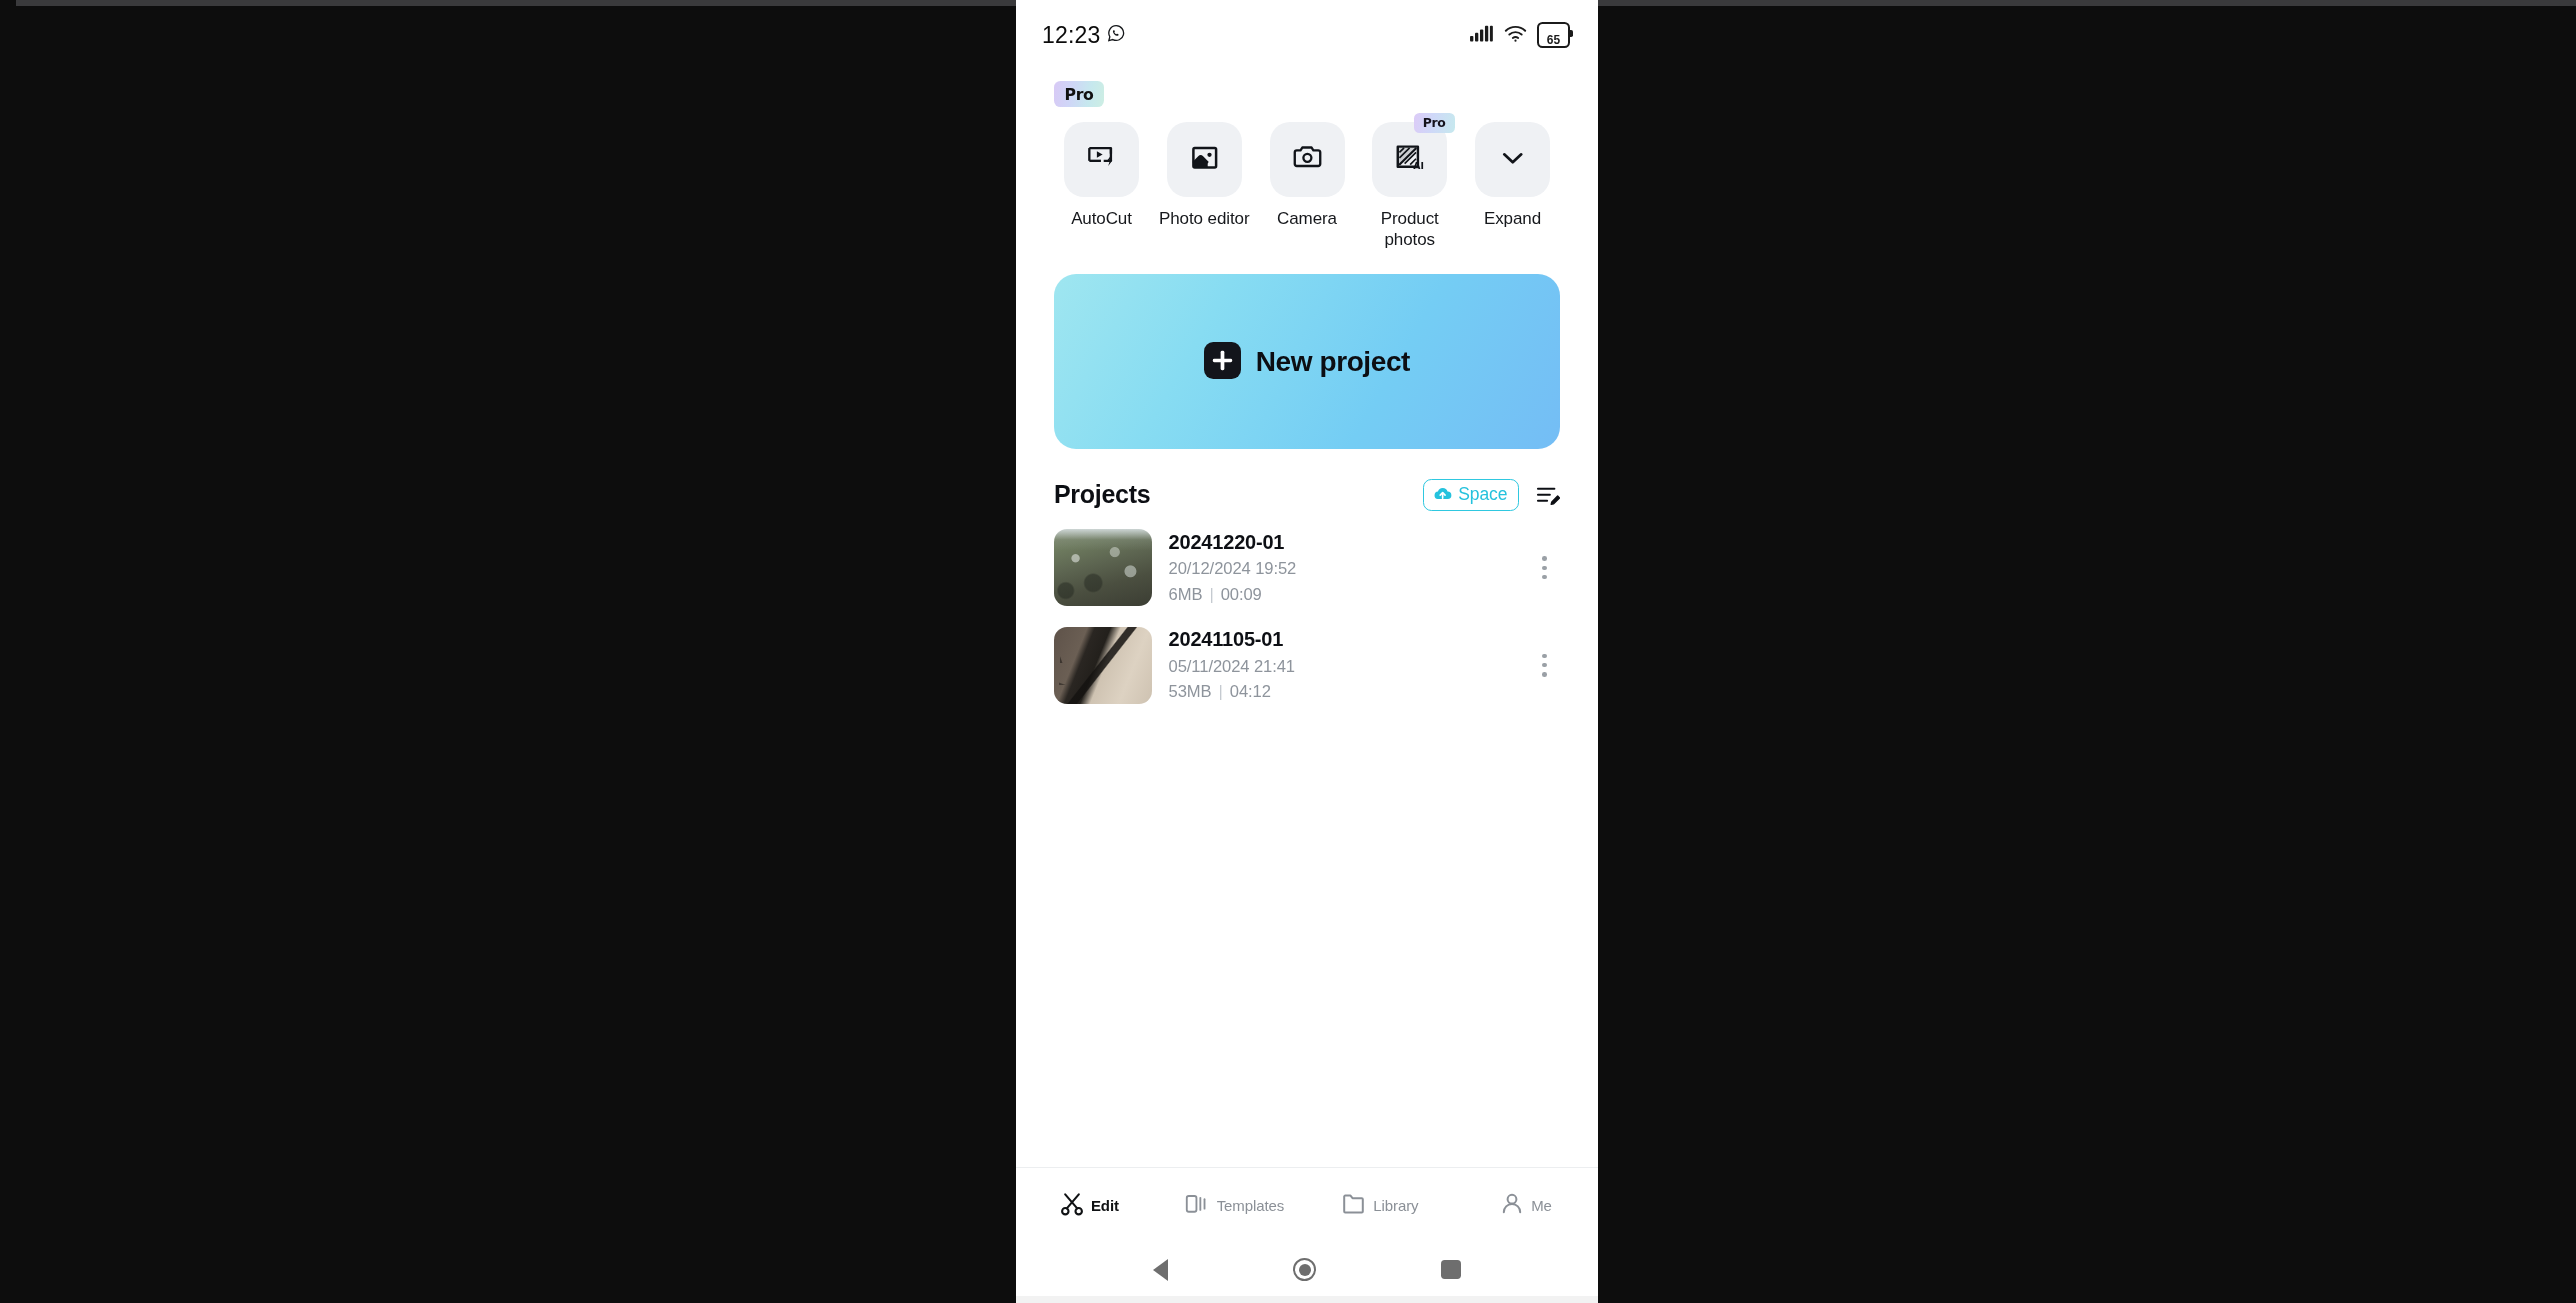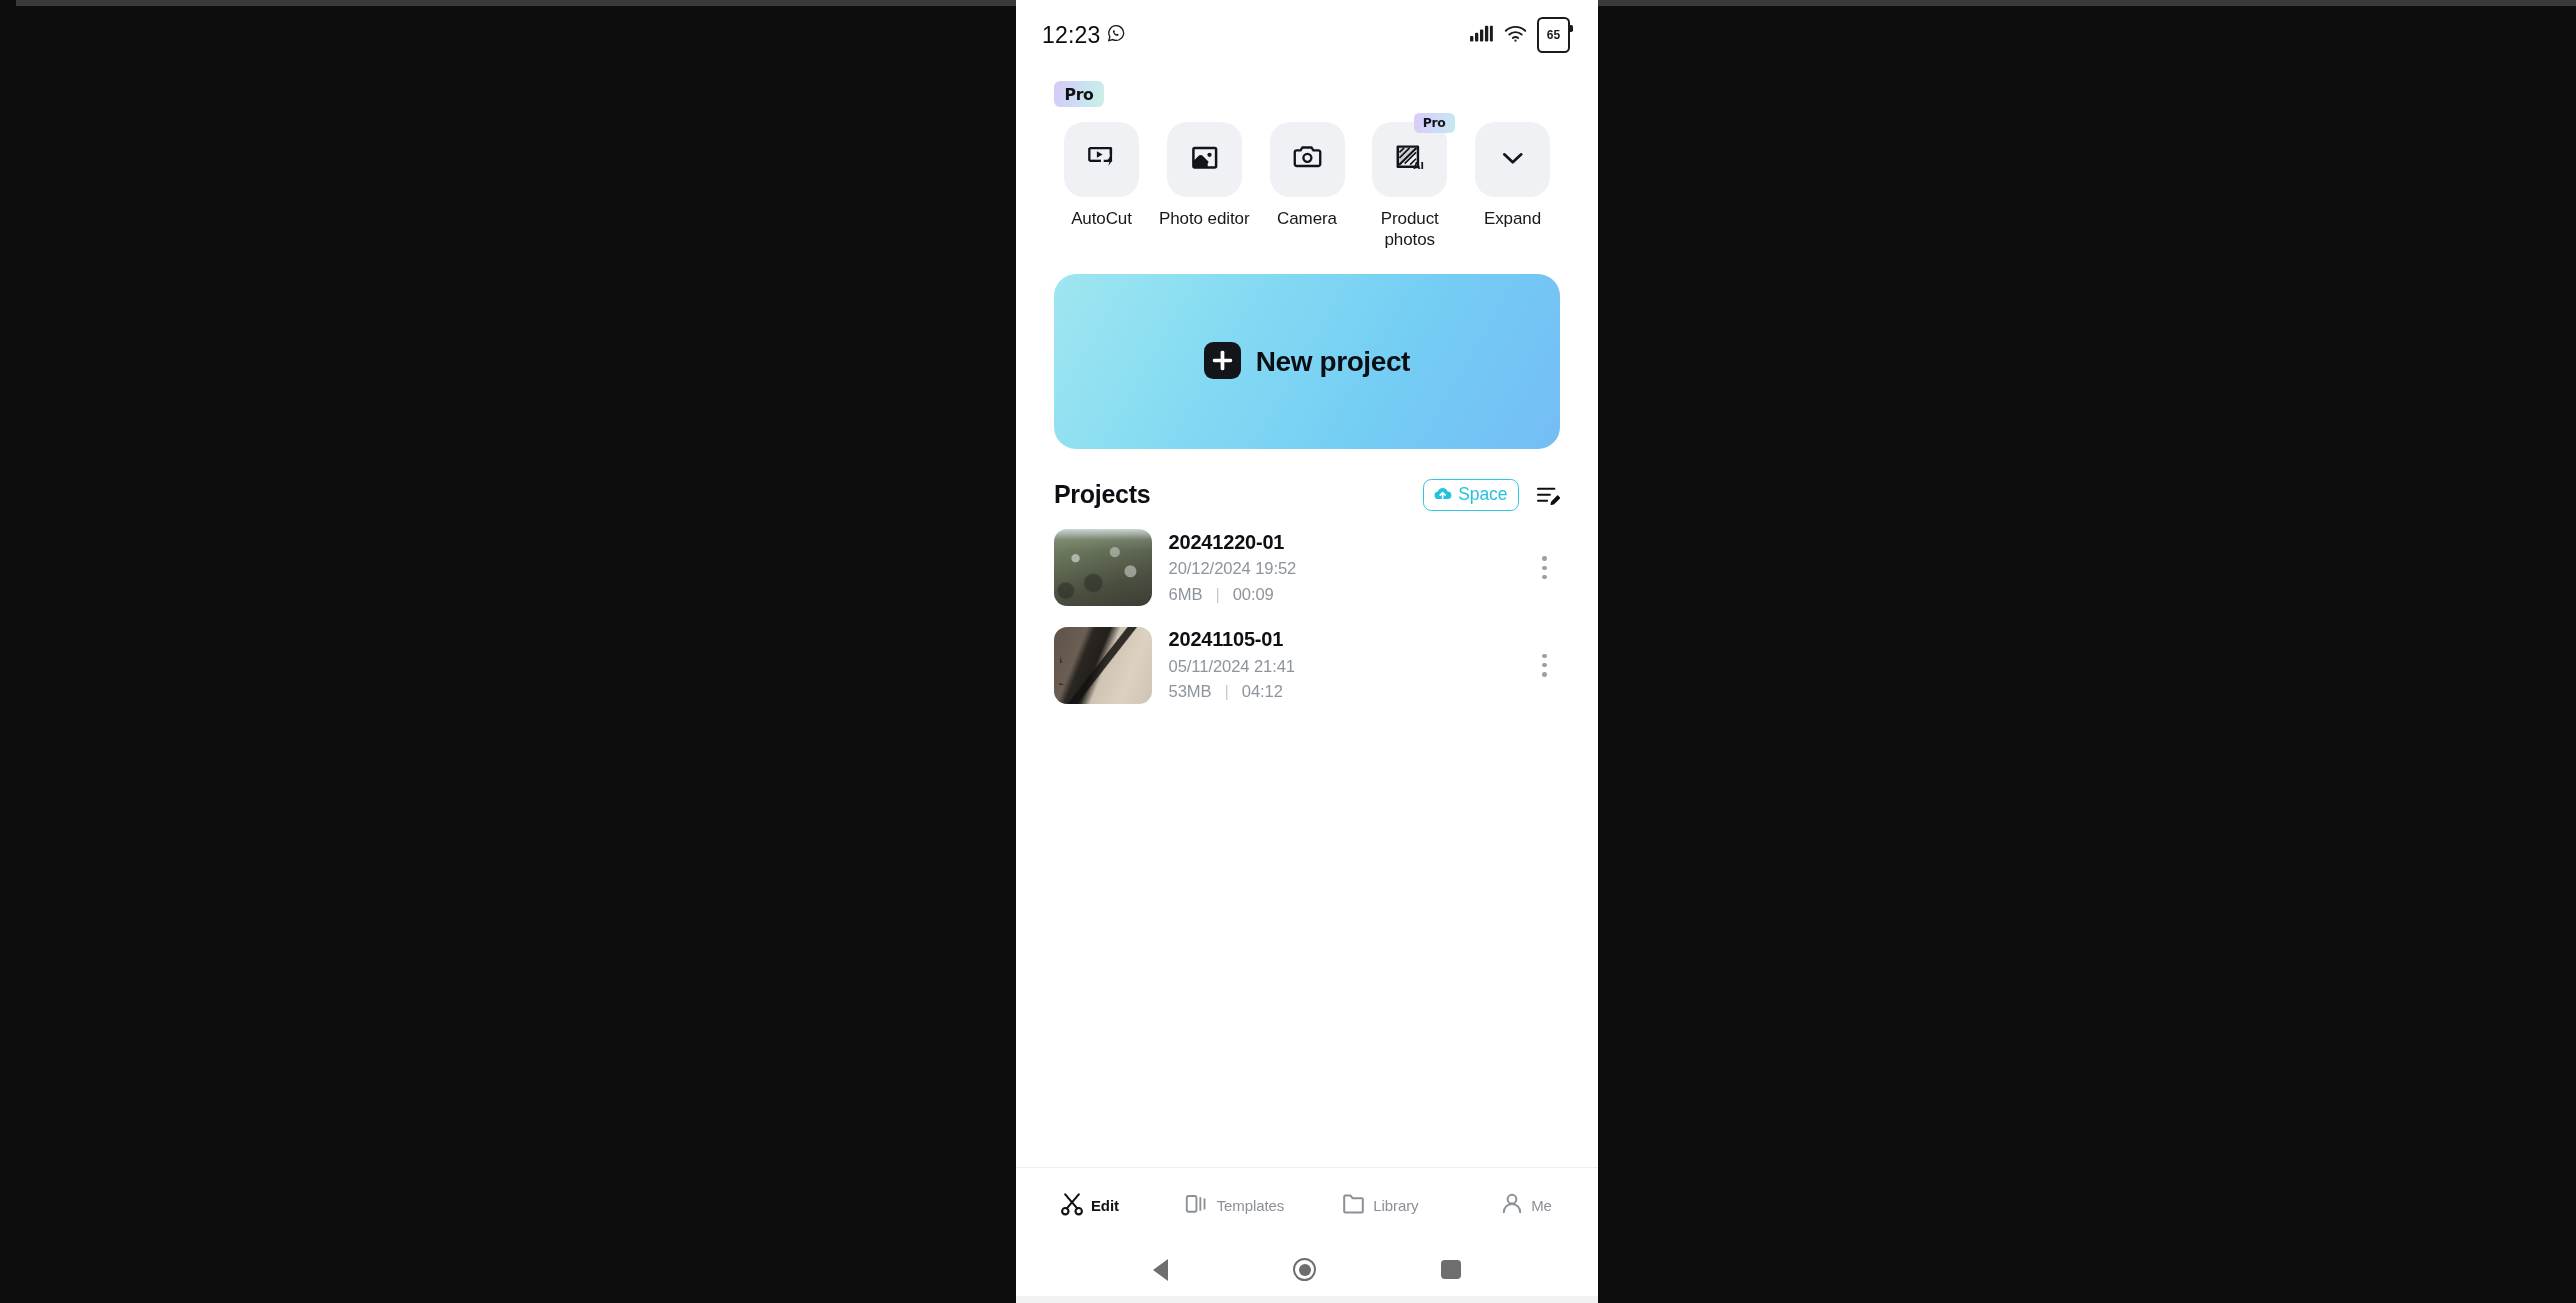--- a/index.html
+++ b/index.html
@@ -32,23 +32,23 @@
   .statusbar {
     height: 70px; flex: 0 0 70px;
     display: flex; align-items: center; justify-content: space-between;
     padding: 0 28px 0 26px;
   }
   .sb-left { display: flex; align-items: center; gap: 6.4px; }
   .sb-time { font-size: 23px; font-weight: 500; color: #0b0b0b; letter-spacing: 0.2px; }
   .sb-right { display: flex; align-items: center; gap: 10px; }
   .batt {
     position: relative;
-    width: 33px; height: 36px;
+    width: 33px; height: 26px;
     border: 2px solid #1b1b1b; border-radius: 5.5px;
-    display: flex; align-items: center; justify-content: center;
+    display: flex; align-items: flex-end; justify-content: center;
   }
   .batt:after {
     content: ""; position: absolute; right: -4.6px; top: 5.5px;
     width: 2.8px; height: 7.4px; background: #1b1b1b; border-radius: 0 1.8px 1.8px 0;
   }
   .batt span { font-size: 12px; font-weight: 600; color: #1b1b1b; line-height: 1; }
 
   
   .appbody {
     flex: 1 1 auto;
@@ -166,21 +166,21 @@
   .thumb-b:before {
     content:""; position:absolute; inset:0;
     background:
       linear-gradient(128deg, rgba(0,0,0,0) 46%, rgba(20,18,16,.85) 47%, rgba(20,18,16,.85) 52%, rgba(0,0,0,0) 53%),
       linear-gradient(70deg, rgba(25,22,19,.55) 0 1.8px, rgba(0,0,0,0) 2.8px) 10% 18%/37px 28px no-repeat,
       linear-gradient(20deg, rgba(25,22,19,.5) 0 1.8px, rgba(0,0,0,0) 2.8px) 8% 60%/33px 31px no-repeat;
   }
   .proj-meta { flex: 1 1 auto; display: flex; flex-direction: column; gap: 5.5px; }
   .proj-name { font-size: 20px; font-weight: 700; color: #0d0f14; letter-spacing: -0.2px; }
   .proj-date { font-size: 16.6px; color: #8e949c; letter-spacing: -0.1px; }
-  .proj-sub { font-size: 16.6px; color: #8e949c; letter-spacing: -0.1px; display: flex; align-items: flex-start; gap: 13px; }
+  .proj-sub { font-size: 16.6px; color: #8e949c; letter-spacing: -0.1px; display: flex; align-items: flex-start; gap: 7px; }
   .proj-sub .sep { color: #c5cad0; }
   .kebab {
     width: 31px; height: 41px; flex: 0 0 31px;
     display: flex; flex-direction: column; align-items: center; justify-content: center; gap: 4.6px;
     cursor: pointer;
   }
   .kebab i { width: 4.6px; height: 4.6px; border-radius: 50%; background: #9aa0a6; display: block; }
 
   .spacer { flex: 1 1 auto; }
 

